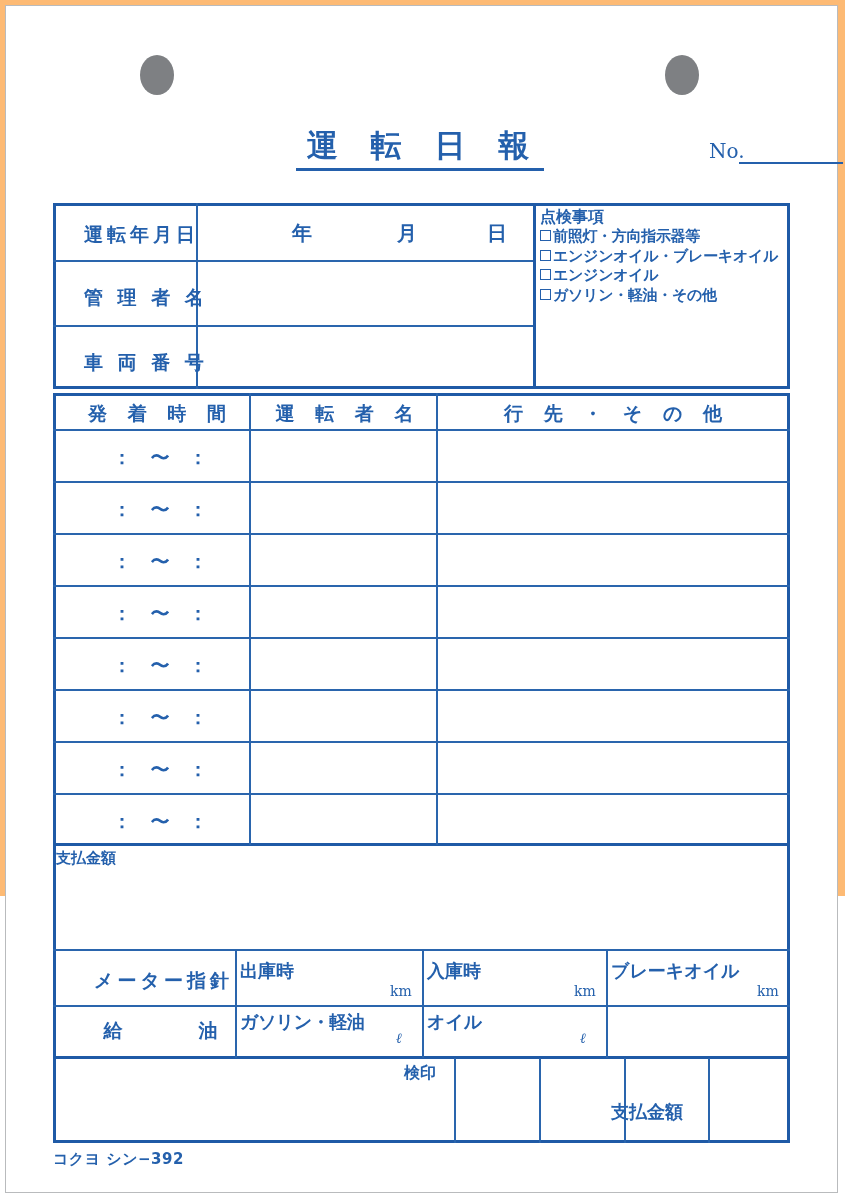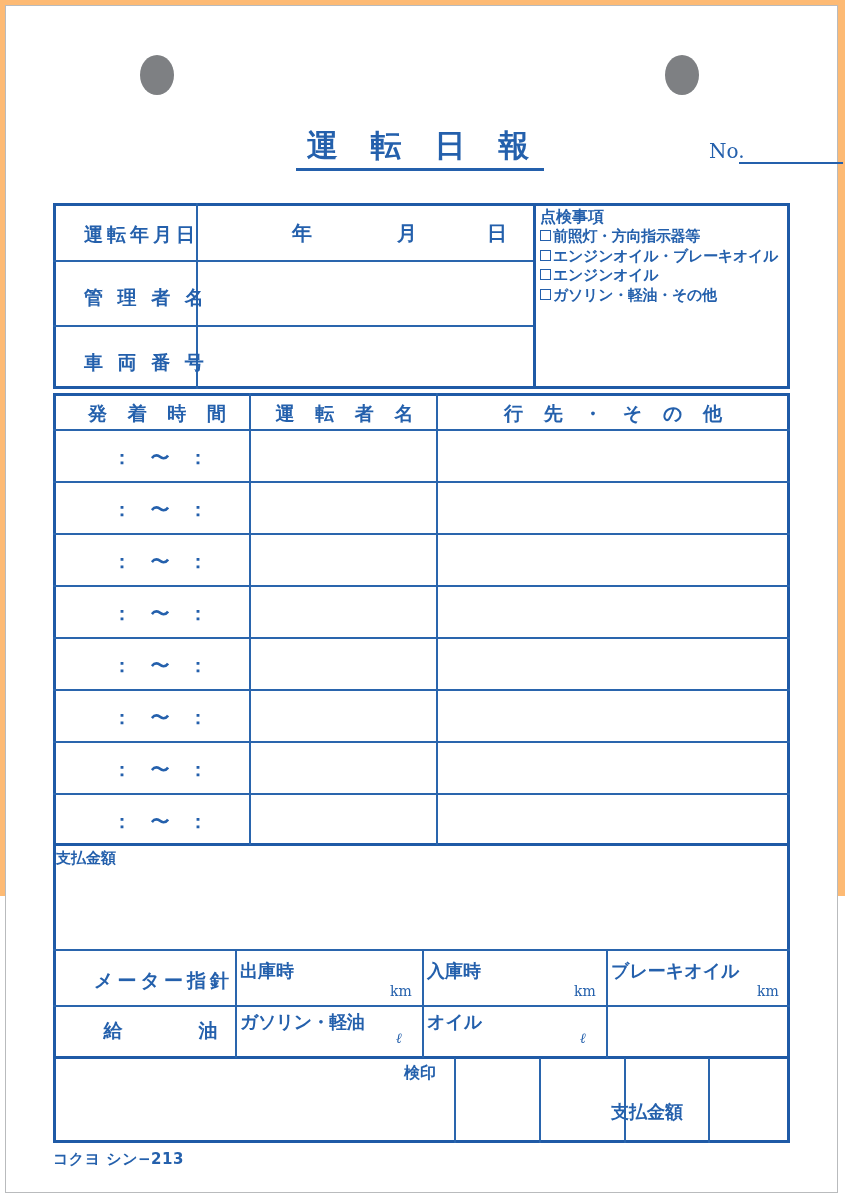--- a/index.html
+++ b/index.html
@@ -289,14 +289,14 @@
   <div class="vline" style="left:708px; top:1058px; width:2px; height:85px;"></div>
 
   <div class="lbl-small" style="position:absolute;left:404px;top:1063px;font-size:16px;">検印</div>
 
   <div style="position:absolute;left:58px; top:1061px;width:393px;height:78px;"></div>
   <div style="position:absolute;left:458px;top:1061px;width:79px;height:78px;"></div>
   <div style="position:absolute;left:543px;top:1061px;width:79px;height:78px;"></div>
   <div style="position:absolute;left:628px;top:1061px;width:78px;height:78px;"></div>
   <div style="position:absolute;left:712px;top:1061px;width:75px;height:78px;"></div>
 
-  <div id="footer-code">コクヨ シン−213</div>
+  <div id="footer-code">コクヨ シン−392</div>
 </div>
 
 </body></html>

